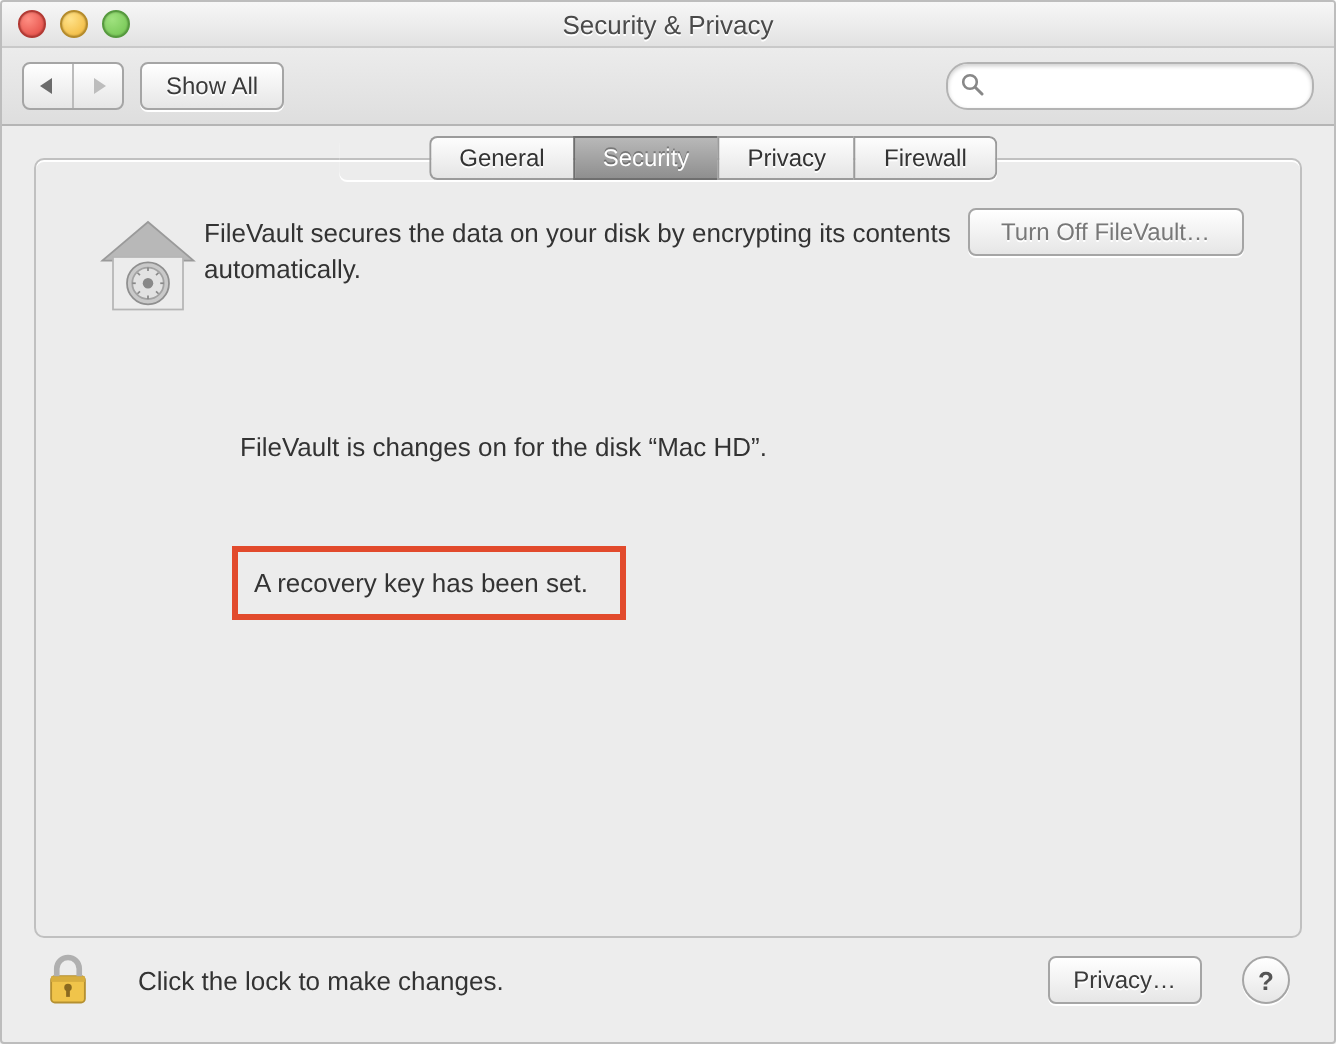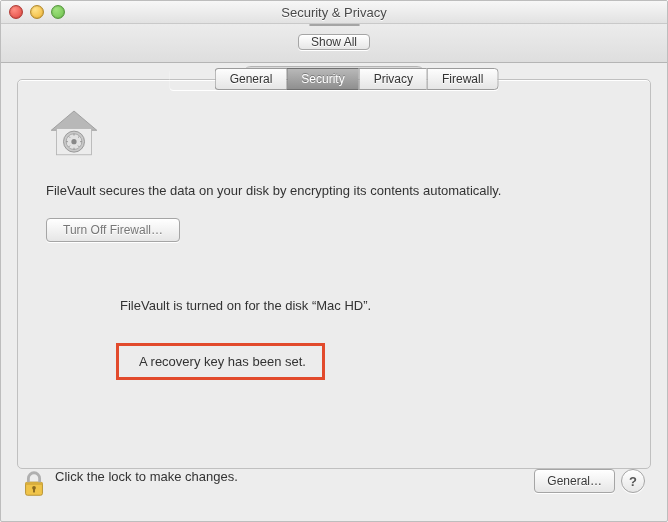--- a/index.html
+++ b/index.html
@@ -53,21 +53,20 @@
     text-shadow: 0 1px 0 #fff;
   }
   .toolbar {
     height: 38px;
     background: linear-gradient(#ececec, #dedede);
     border-bottom: 1px solid #b5b5b5;
     display: flex;
     align-items: center;
     padding: 0 10px;
     gap: 8px;
-    flex-direction: column;
   }
   .nav-seg {
     display: flex;
     height: 22px;
     border: 1px solid #a5a5a5;
     border-radius: 4px;
     overflow: hidden;
     background: linear-gradient(#ffffff, #e6e6e6);
   }
   .nav-btn {
@@ -156,22 +155,20 @@
     color: #fff;
     text-shadow: 0 -1px 0 rgba(0,0,0,0.3);
     border-color: #6f6f6f;
   }
   .pane-inner {
     padding: 24px 28px 20px 28px;
   }
   .row-top {
     display: flex;
     align-items: flex-start;
-    gap: 18px;
-    flex-direction: column;
   }
   .house-icon {
     width: 56px;
     height: 56px;
     flex: none;
   }
   .desc {
     flex: 1;
     font-size: 13px;
     line-height: 1.4;
@@ -184,34 +181,34 @@
     color: #777;
     white-space: nowrap;
   }
   .status1 {
     margin-top: 56px;
     margin-left: 74px;
     font-size: 13px;
     color: #333;
   }
   .highlight-box {
-    margin-top: 30px;
+    margin-top: 42px;
     margin-left: 70px;
     display: inline-block;
     border: 3px solid #e24a2c;
-    padding: 8px 16px 8px 20px;
+    padding: 8px 16px 8px 8px;
     font-size: 13px;
     color: #333;
   }
   .footer {
     height: 42px;
     display: flex;
-    align-items: flex-start;
+    align-items: center;
     padding: 0 6px 0 2px;
-    gap: 6px;
+    gap: 20px;
   }
   .lock-icon { width: 30px; height: 30px; flex:none; }
   .footer-text { flex:1; font-size:13px; color:#333; }
   .help-btn {
     width: 22px; height:22px;
     border-radius: 50%;
     border:1px solid #a5a5a5;
     background: linear-gradient(#ffffff, #e6e6e6);
     display:flex; align-items:center; justify-content:center;
     color:#555; font-size:13px; font-weight:bold;
@@ -293,41 +290,41 @@
               <line x1="39" y1="43" x2="41" y2="43"></line>
               <line x1="26" y1="37" x2="27.4" y2="38.4"></line>
               <line x1="36.6" y1="47.6" x2="38" y2="49"></line>
               <line x1="26" y1="49" x2="27.4" y2="47.6"></line>
               <line x1="36.6" y1="38.4" x2="38" y2="37"></line>
             </g>
           </svg>
           <div class="desc">FileVault secures the data on your disk by encrypting its contents automatically.</div>
           <div class="turnoff-wrap">
             <div class="glass-btn wide">
-              <span>Turn Off Firewall…</span>
+              <span>Turn Off FileVault…</span>
             </div>
           </div>
         </div>
 
-        <div class="status1">FileVault is turned on for the disk “Mac HD”.</div>
+        <div class="status1">FileVault is changes on for the disk “Mac HD”.</div>
 
         <div class="highlight-box">
           <span>A recovery key has been set.</span>
         </div>
       </div>
     </div>
 
     <div class="footer">
       <svg class="lock-icon" viewBox="0 0 32 32">
         <rect x="7" y="14" width="18" height="14" rx="2" fill="#f0c44a" stroke="#b59030"></rect>
         <rect x="7" y="14" width="18" height="3" fill="#d8ae3e"></rect>
         <path d="M10 14 V10 a6 6 0 0 1 12 0 V14" fill="none" stroke="#b0b0b0" stroke-width="3"></path>
         <circle cx="16" cy="20" r="2" fill="#8a6a20"></circle>
         <rect x="15" y="20" width="2" height="5" fill="#8a6a20"></rect>
       </svg>
       <div class="footer-text">Click the lock to make changes.</div>
       <div class="glass-btn">
-        <span>General…</span>
+        <span>Privacy…</span>
       </div>
       <div class="help-btn">?</div>
     </div>
   </div>
 </div>
 
 </body></html>

